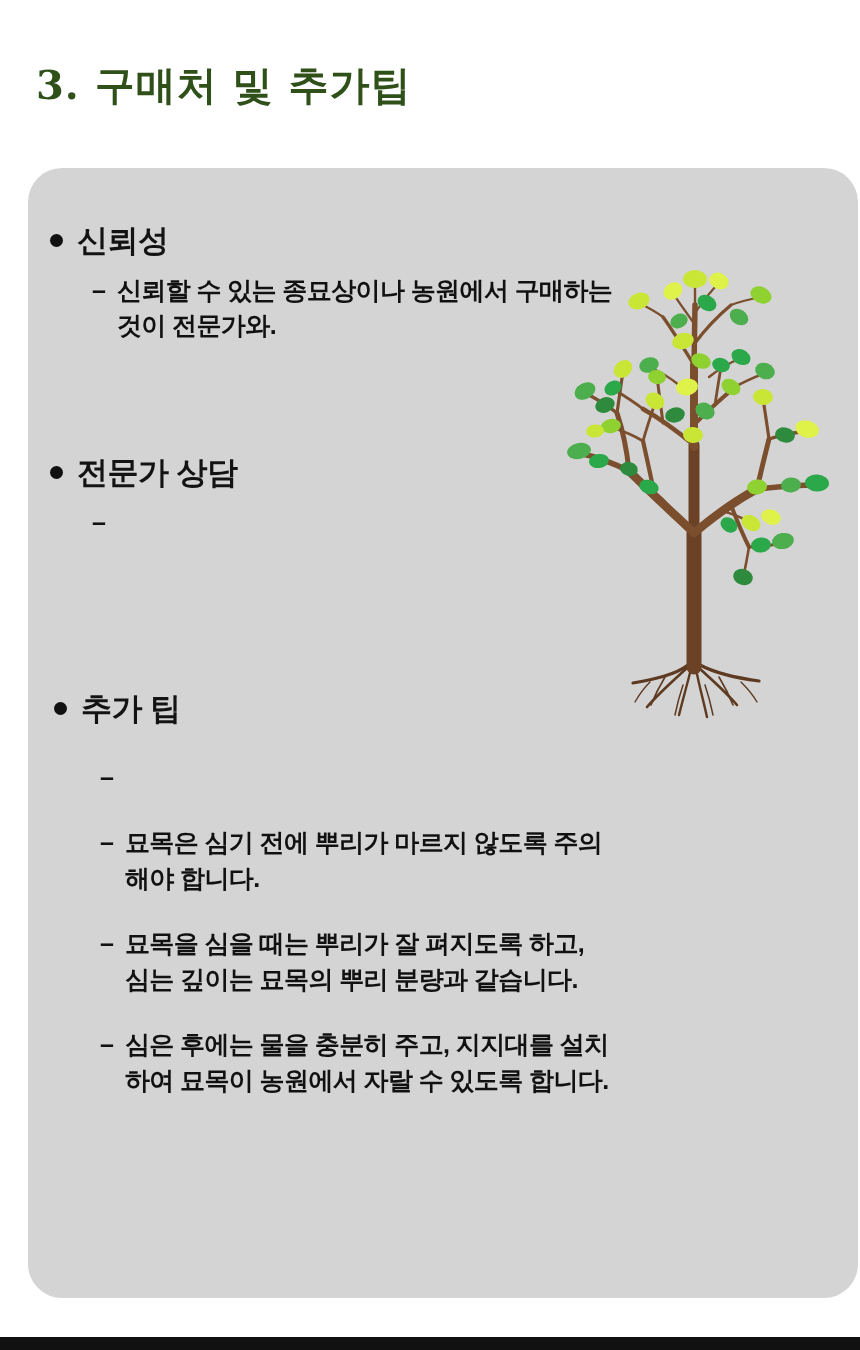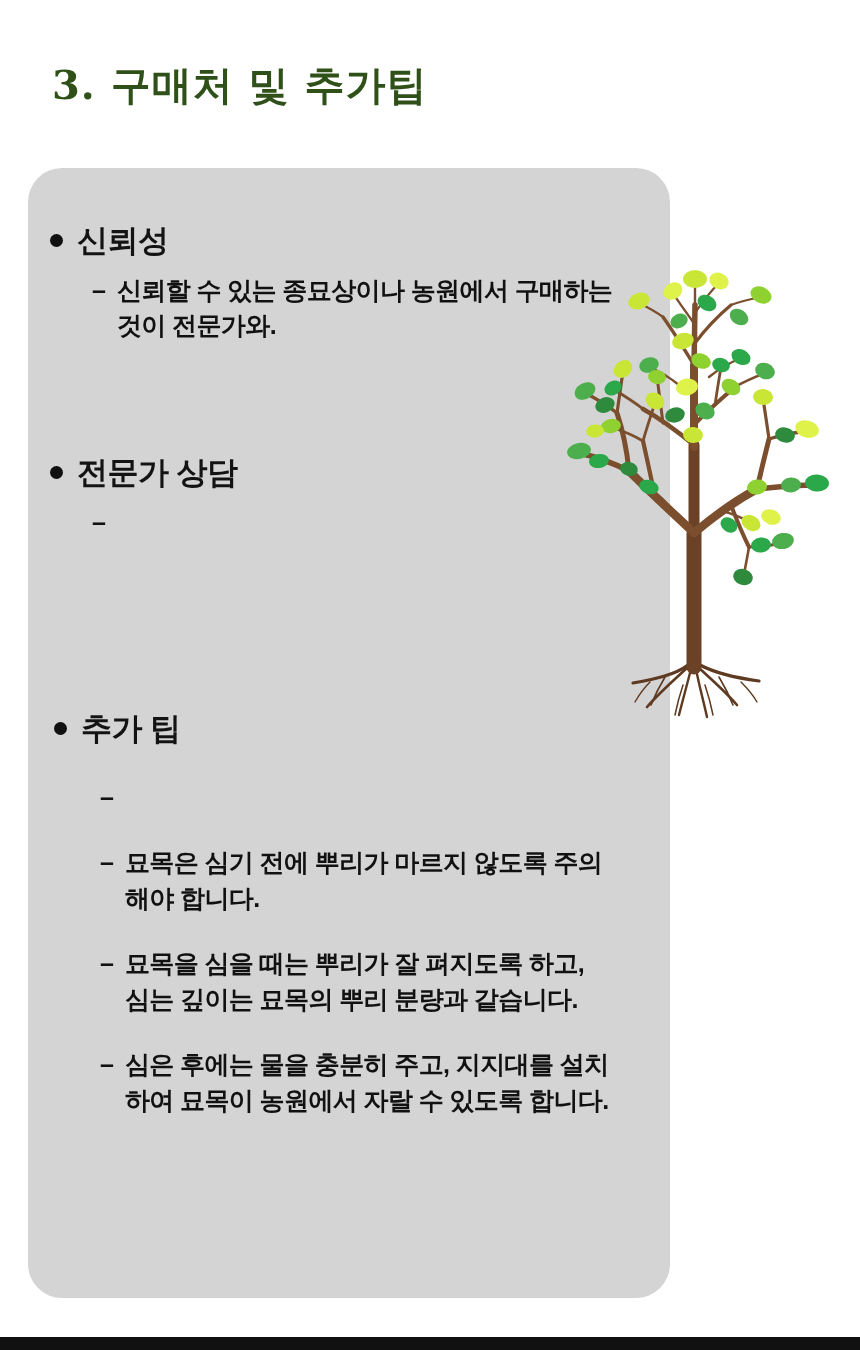--- a/index.html
+++ b/index.html
@@ -15,36 +15,36 @@
   #slide {
     position: relative;
     width: 860px;
     height: 1350px;
     background: #ffffff;
   }
 
   
   #slide-title {
     position: absolute;
-    left: 52px;
+    left: 36px;
     top: 58px;
     font-family: "DejaVu Serif", "Liberation Serif", serif;
     font-size: 40px;
     font-weight: 700;
     letter-spacing: 1px;
     color: #2f5018;
     white-space: nowrap;
   }
 
   
   #content-card {
     position: absolute;
     left: 28px;
     top: 168px;
-    width: 642px;
+    width: 830px;
     height: 1130px;
     background: #d4d4d4;
     border-radius: 34px;
     overflow: hidden;
   }
 
   .bullet-group {
     position: absolute;
     left: 0;
     width: 100%;
@@ -95,21 +95,21 @@
     font-weight: 700;
     color: #111111;
     line-height: 1.42;
     letter-spacing: -0.6px;
     white-space: pre-line;
   }
 
   
   #group-reliability { top: 52px; }
   #group-expert      { top: 284px; }
-  #group-extra-tips  { top: 520px; margin-top: 20px; }
+  #group-extra-tips  { top: 520px; }
 
   #group-extra-tips .group-heading { padding-left: 26px; }
   #group-extra-tips .sub-item { padding-left: 72px; margin-top: 30px; }
   #group-extra-tips .sub-item:first-of-type { margin-top: 36px; }
 
   
   #tree-illustration {
     position: absolute;
     left: 555px;
     top: 265px;

